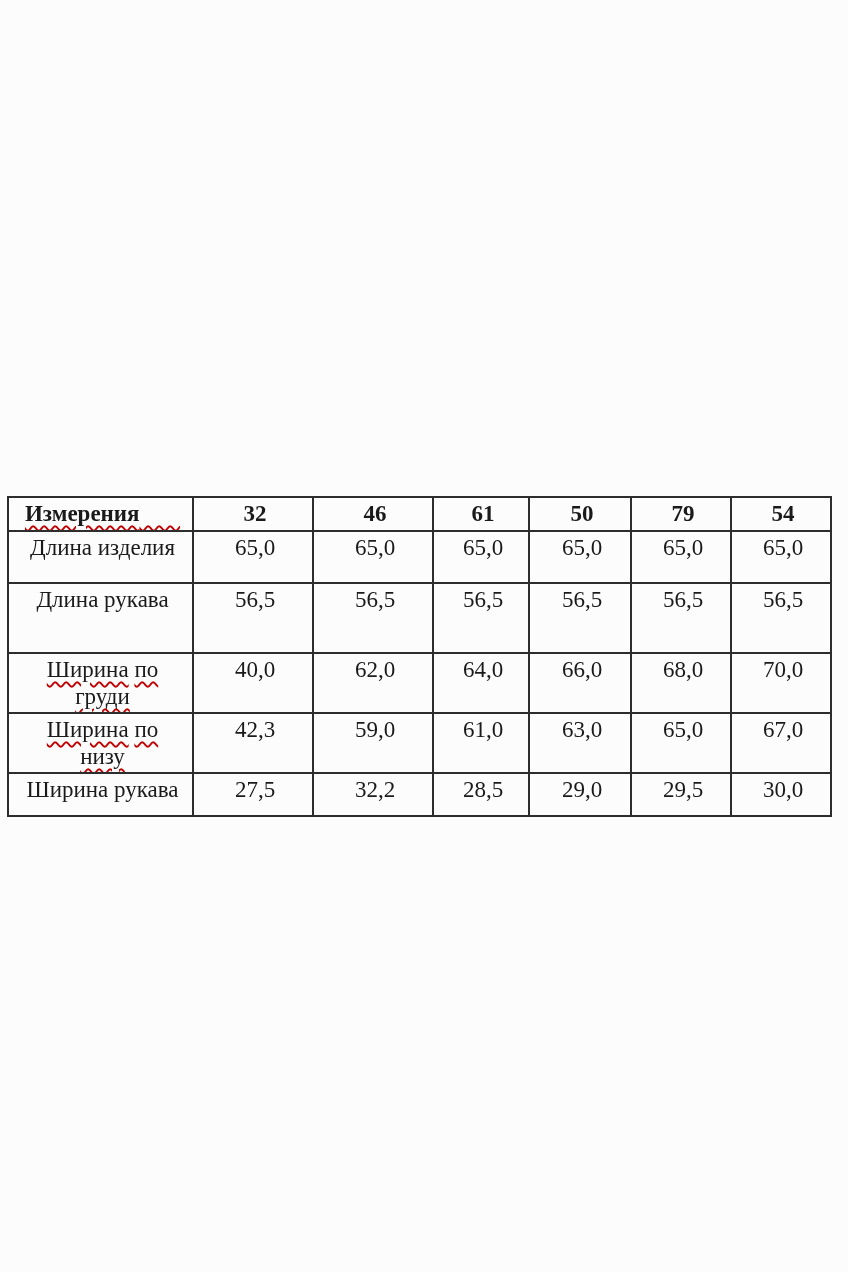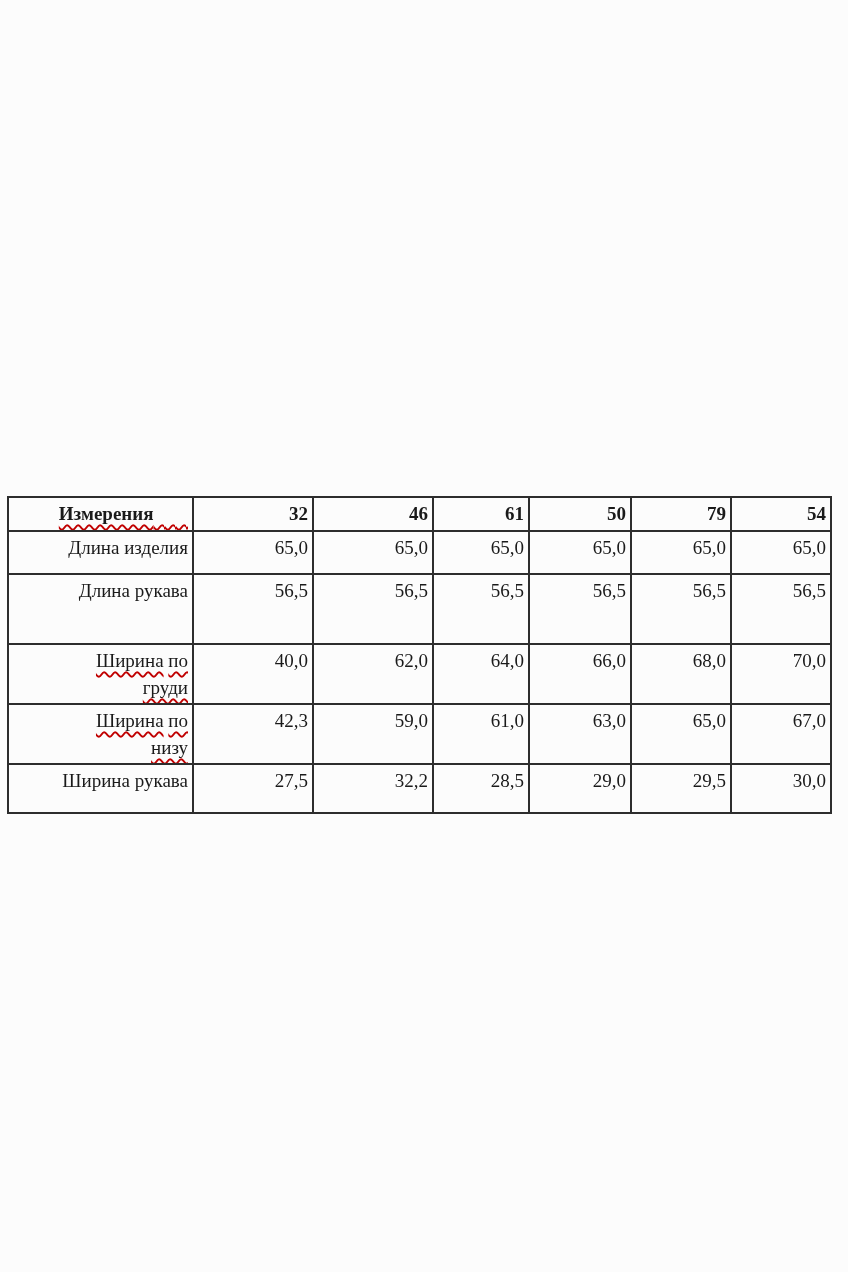--- a/index.html
+++ b/index.html
@@ -21,32 +21,32 @@
     top: 496px;
     width: 823px;
     border-collapse: collapse;
     table-layout: fixed;
     color: #1a1a1a;
   }
   table.size-chart th,
   table.size-chart td {
     border: 2px solid #2d2d2d;
     vertical-align: top;
-    text-align: right;
-    font-size: 19px;
+    text-align: center;
+    font-size: 23px;
     line-height: 27px;
     padding: 2px 4px 2px 8px;
     overflow: hidden;
   }
   table.size-chart thead tr { height: 34px; }
-  table.size-chart tbody tr:nth-child(1) { height: 43px; }
+  table.size-chart tbody tr:nth-child(1) { height: 52px; }
   table.size-chart tbody tr:nth-child(2) { height: 70px; }
   table.size-chart tbody tr:nth-child(3) { height: 56px; }
   table.size-chart tbody tr:nth-child(4) { height: 60px; }
-  table.size-chart tbody tr:nth-child(5) { height: 49px; }
+  table.size-chart tbody tr:nth-child(5) { height: 43px; }
   table.size-chart thead th {
     font-weight: bold;
   }
   .wavy {
     text-decoration: underline;
     text-decoration-style: wavy;
     text-decoration-color: #c00000;
     text-decoration-thickness: 1.5px;
     text-underline-offset: 4px;
   }

